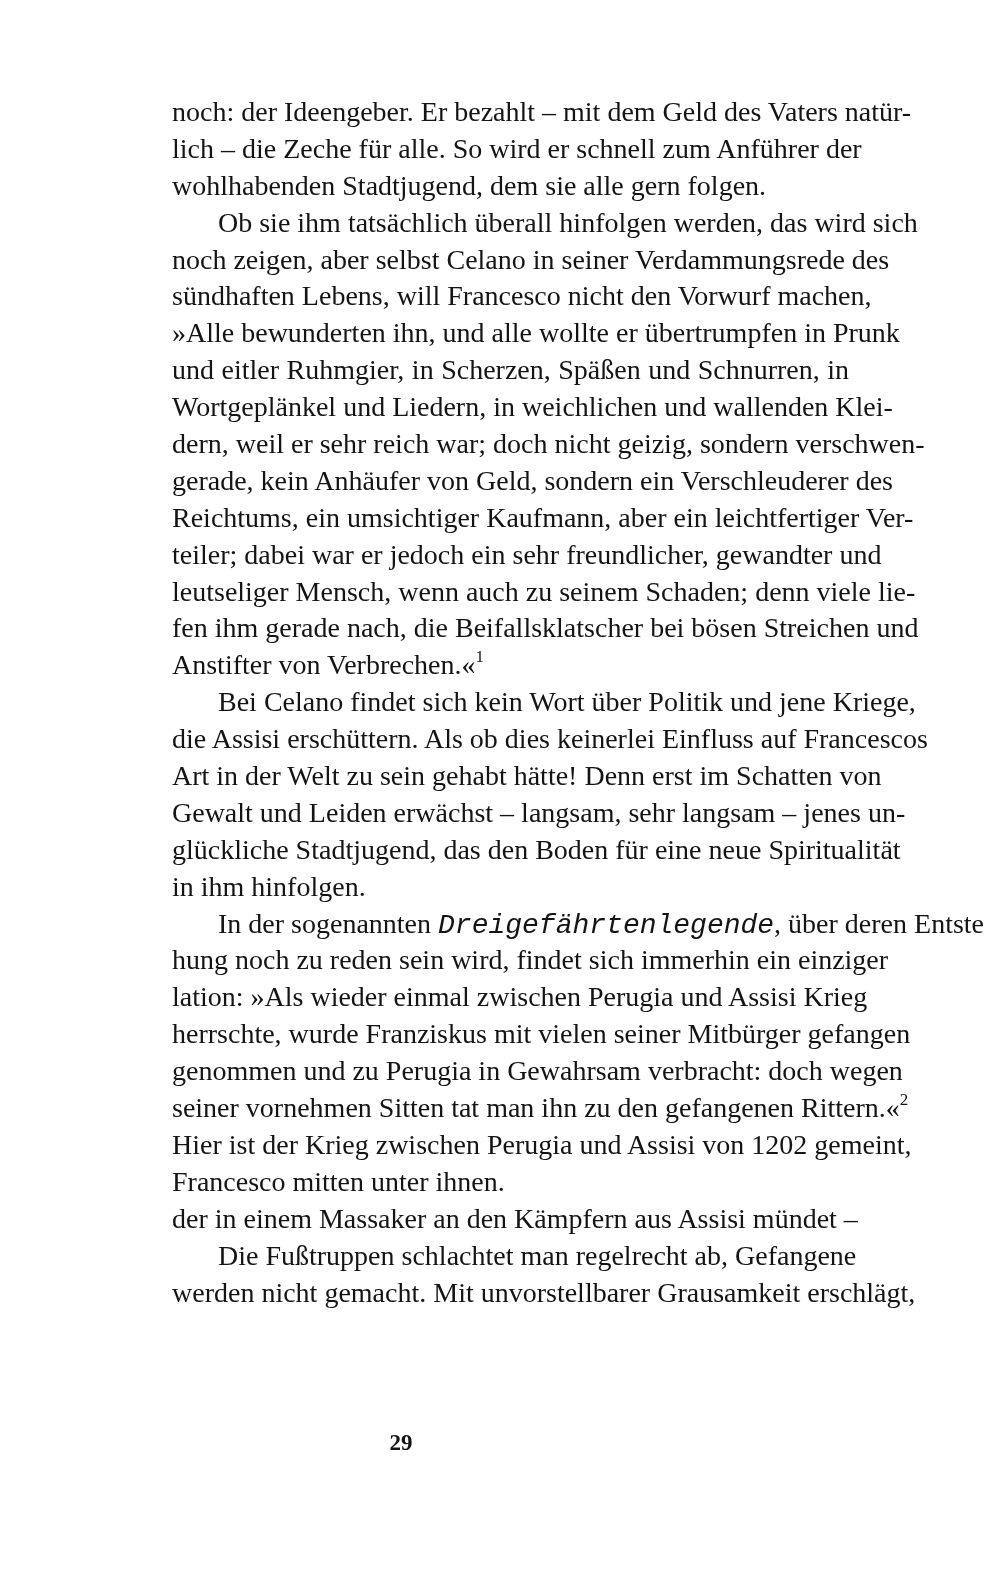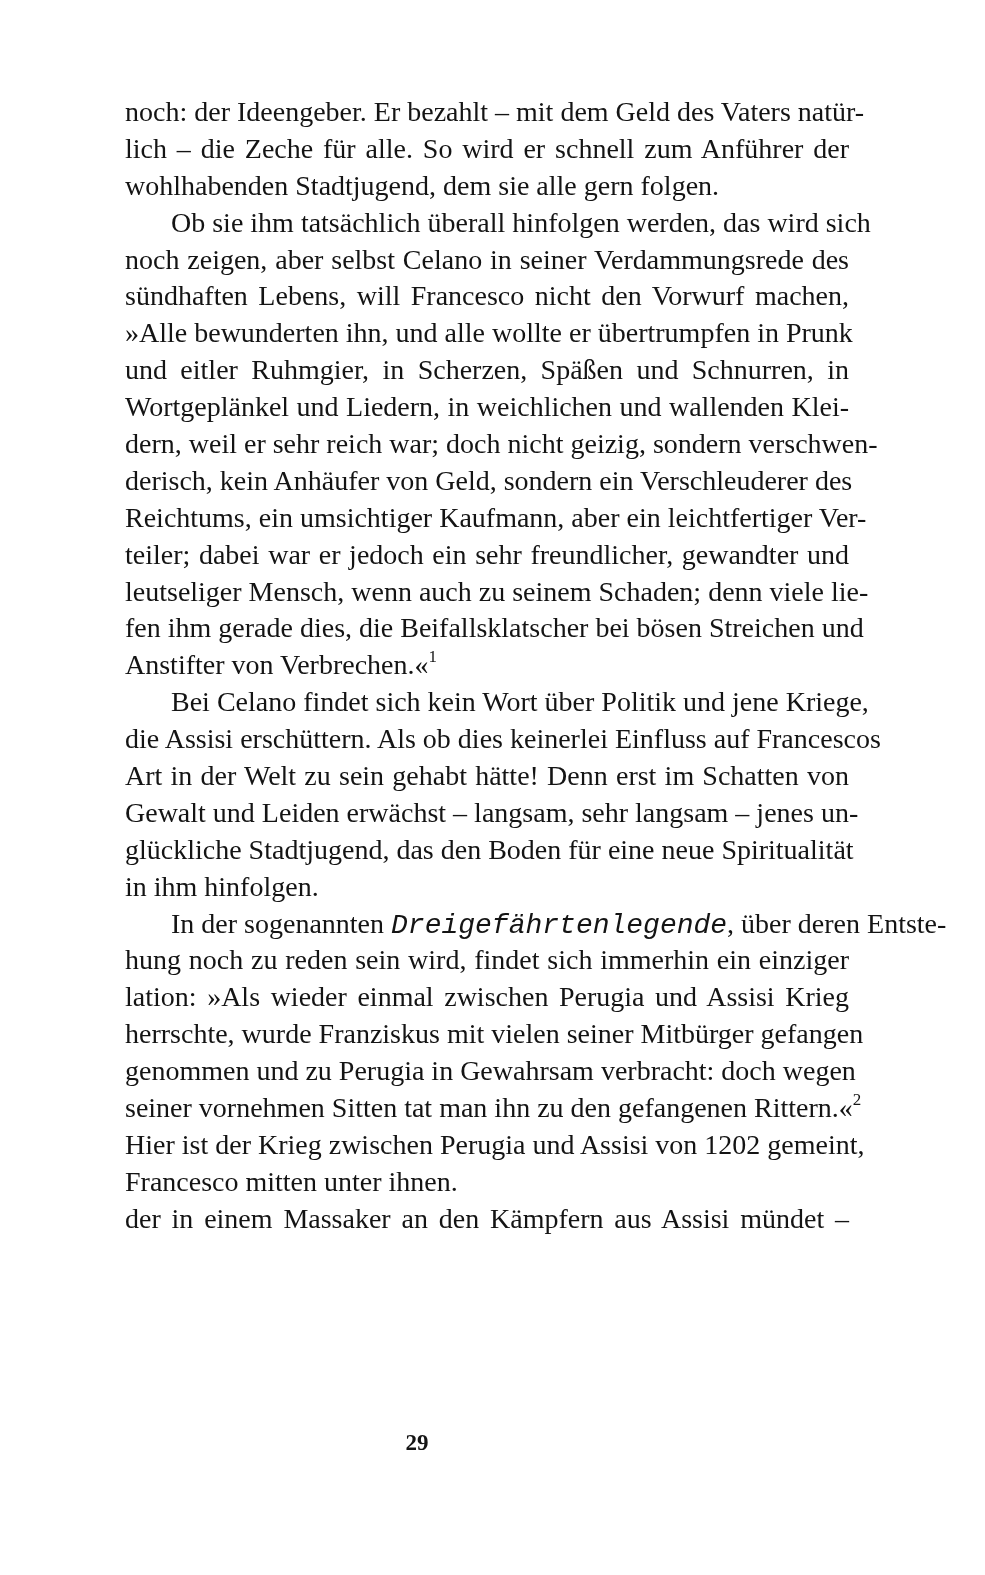--- a/index.html
+++ b/index.html
@@ -8,35 +8,34 @@
     position: absolute;
     left: 125px;
     top: 94px;
     width: 724px;
     font-family: "Liberation Serif", "DejaVu Serif", serif;
     font-size: 28px;
     line-height: 36.9px;
     color: #141414;
     text-align: justify;
   }
-  .line { display: block; height: 36.9px; white-space: nowrap; text-align-last: justify; text-align: justify; }
+  .line { display: block; height: 36.9px; white-space: nowrap; text-align-last: justify; text-align: justify; margin-left: 47px; }
   .line.last { text-align-last: left; }
   .line.indent { padding-left: 46px; }
   .sup { font-size: 17px; vertical-align: 12px; line-height: 0; }
   .it { font-style: italic; font-family: Liberation Mono, monospace; }
   .pagenum {
     position: absolute;
     left: 0; width: 802px;
     top: 1430px;
     text-align: center;
     font-family: "Liberation Serif", "DejaVu Serif", serif;
     font-weight: bold;
     font-size: 23px;
     color: #141414;
-    padding-left: 16px;
   }
 </style>
 </head>
 <body>
 
 <div class="page">
 
   <div>
     <span class="line">noch: der Ideengeber. Er bezahlt – mit dem Geld des Vaters natür-</span>
     <span class="line">lich – die Zeche für alle. So wird er schnell zum Anführer der</span>
@@ -44,25 +43,25 @@
   </div>
 
   <div>
     <span class="line indent">Ob sie ihm tatsächlich überall hinfolgen werden, das wird sich</span>
     <span class="line">noch zeigen, aber selbst Celano in seiner Verdammungsrede des</span>
     <span class="line">sündhaften Lebens, will Francesco nicht den Vorwurf machen,</span>
     <span class="line">»Alle bewunderten ihn, und alle wollte er übertrumpfen in Prunk</span>
     <span class="line">und eitler Ruhmgier, in Scherzen, Späßen und Schnurren, in</span>
     <span class="line">Wortgeplänkel und Liedern, in weichlichen und wallenden Klei-</span>
     <span class="line">dern, weil er sehr reich war; doch nicht geizig, sondern verschwen-</span>
-    <span class="line">derisch, kein Anhäufer von Geld, sondern ein Verschleuderer des</span>
+    <span class="line">gerade, kein Anhäufer von Geld, sondern ein Verschleuderer des</span>
     <span class="line">Reichtums, ein umsichtiger Kaufmann, aber ein leichtfertiger Ver-</span>
     <span class="line">teiler; dabei war er jedoch ein sehr freundlicher, gewandter und</span>
     <span class="line">leutseliger Mensch, wenn auch zu seinem Schaden; denn viele lie-</span>
-    <span class="line">fen ihm gerade dies, die Beifallsklatscher bei bösen Streichen und</span>
+    <span class="line">fen ihm gerade nach, die Beifallsklatscher bei bösen Streichen und</span>
     <span class="line last"><span>Anstifter von Verbrechen.«</span><span class="sup">1</span></span>
   </div>
 
   <div>
     <span class="line indent">Bei Celano findet sich kein Wort über Politik und jene Kriege,</span>
     <span class="line">die Assisi erschüttern. Als ob dies keinerlei Einfluss auf Francescos</span>
     <span class="line">Art in der Welt zu sein gehabt hätte! Denn erst im Schatten von</span>
     <span class="line">Gewalt und Leiden erwächst – langsam, sehr langsam – jenes un-</span>
     <span class="line">glückliche Stadtjugend, das den Boden für eine neue Spiritualität</span>
     <span class="line last">in ihm hinfolgen.</span>
@@ -73,15 +72,19 @@
     <span class="line">hung noch zu reden sein wird, findet sich immerhin ein einziger</span>
     <span class="line">lation: »Als wieder einmal zwischen Perugia und Assisi Krieg</span>
     <span class="line">herrschte, wurde Franziskus mit vielen seiner Mitbürger gefangen</span>
     <span class="line">genommen und zu Perugia in Gewahrsam verbracht: doch wegen</span>
     <span class="line"><span>seiner vornehmen Sitten tat man ihn zu den gefangenen Rittern.«</span><span class="sup">2</span></span>
     <span class="line">Hier ist der Krieg zwischen Perugia und Assisi von 1202 gemeint,</span>
     <span class="line last">Francesco mitten unter ihnen.</span>
     <span class="line">der in einem Massaker an den Kämpfern aus Assisi mündet –</span>
   </div>
 
+  <div>
+    <span class="line indent">Die Fußtruppen schlachtet man regelrecht ab, Gefangene</span>
+    <span class="line">werden nicht gemacht. Mit unvorstellbarer Grausamkeit erschlägt,</span>
+  </div>
 </div>
 
 <div class="pagenum">29</div>
 
 </body></html>

